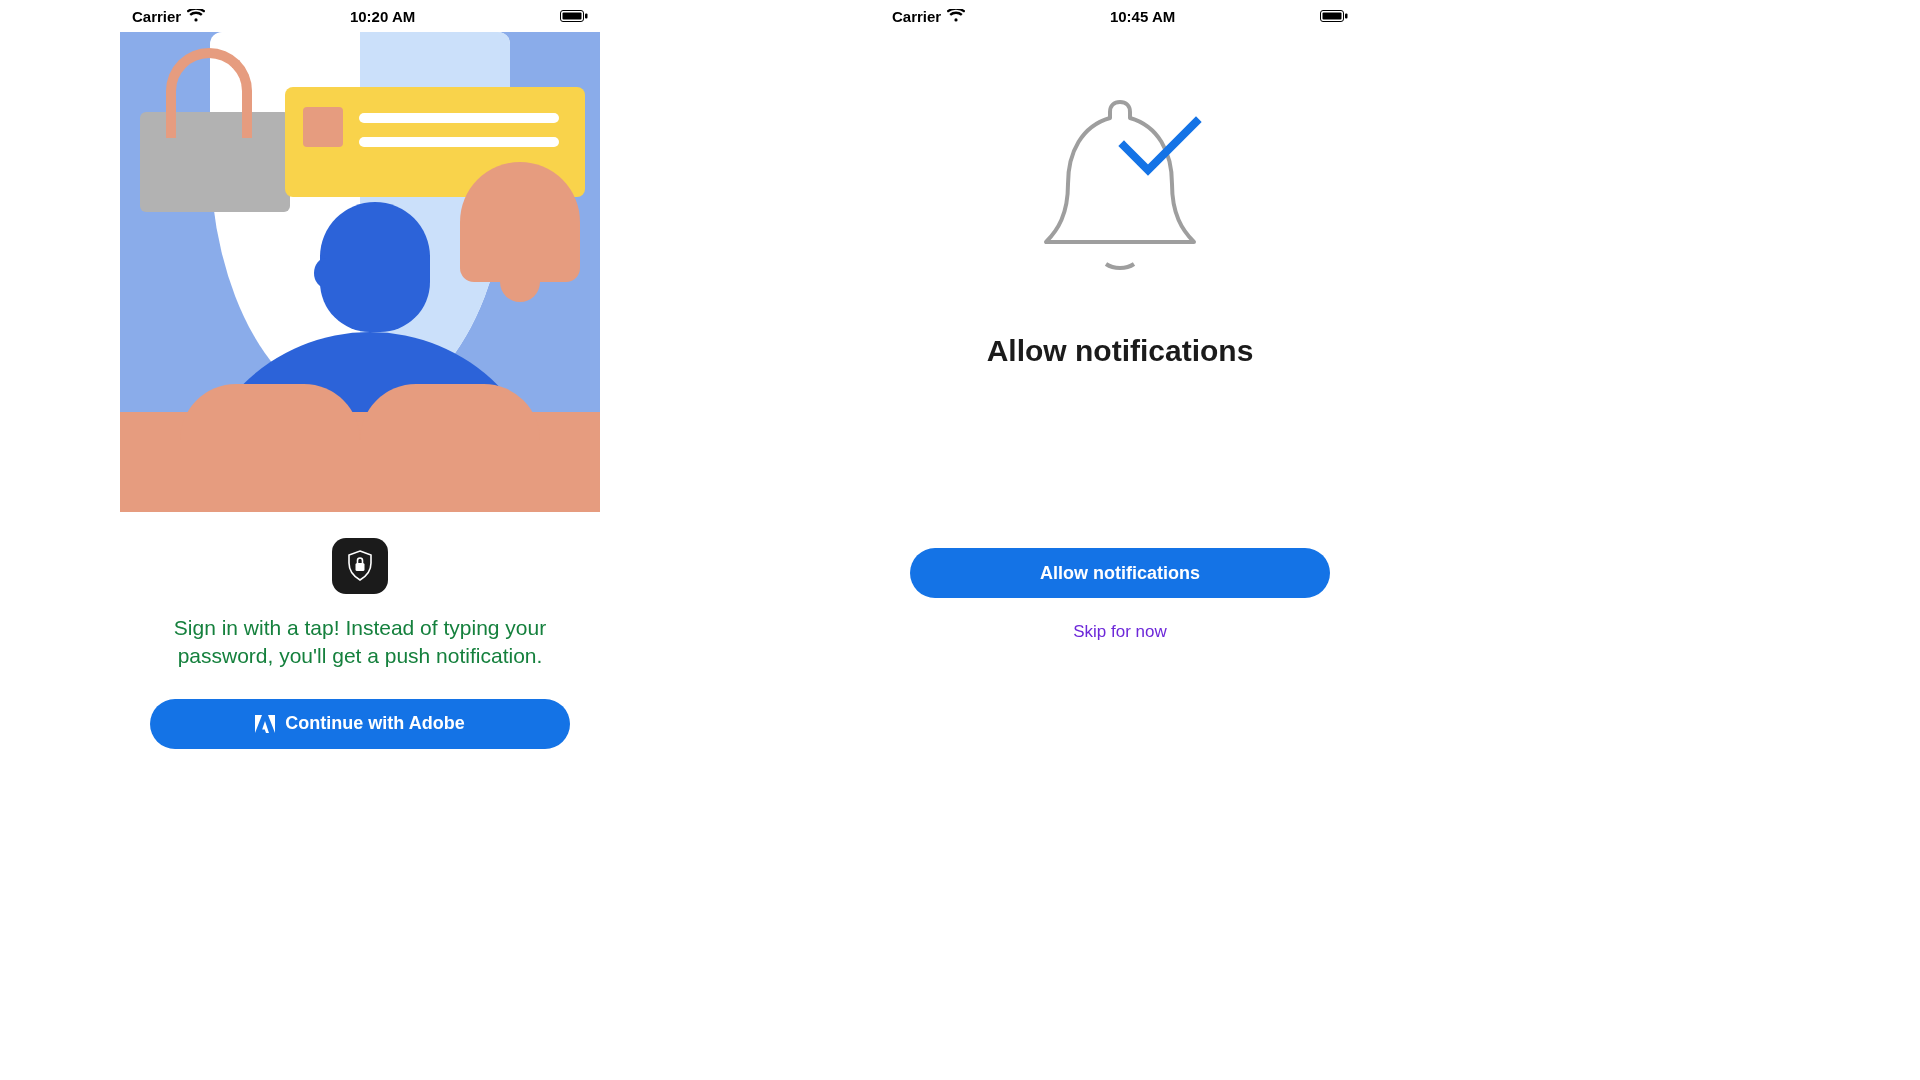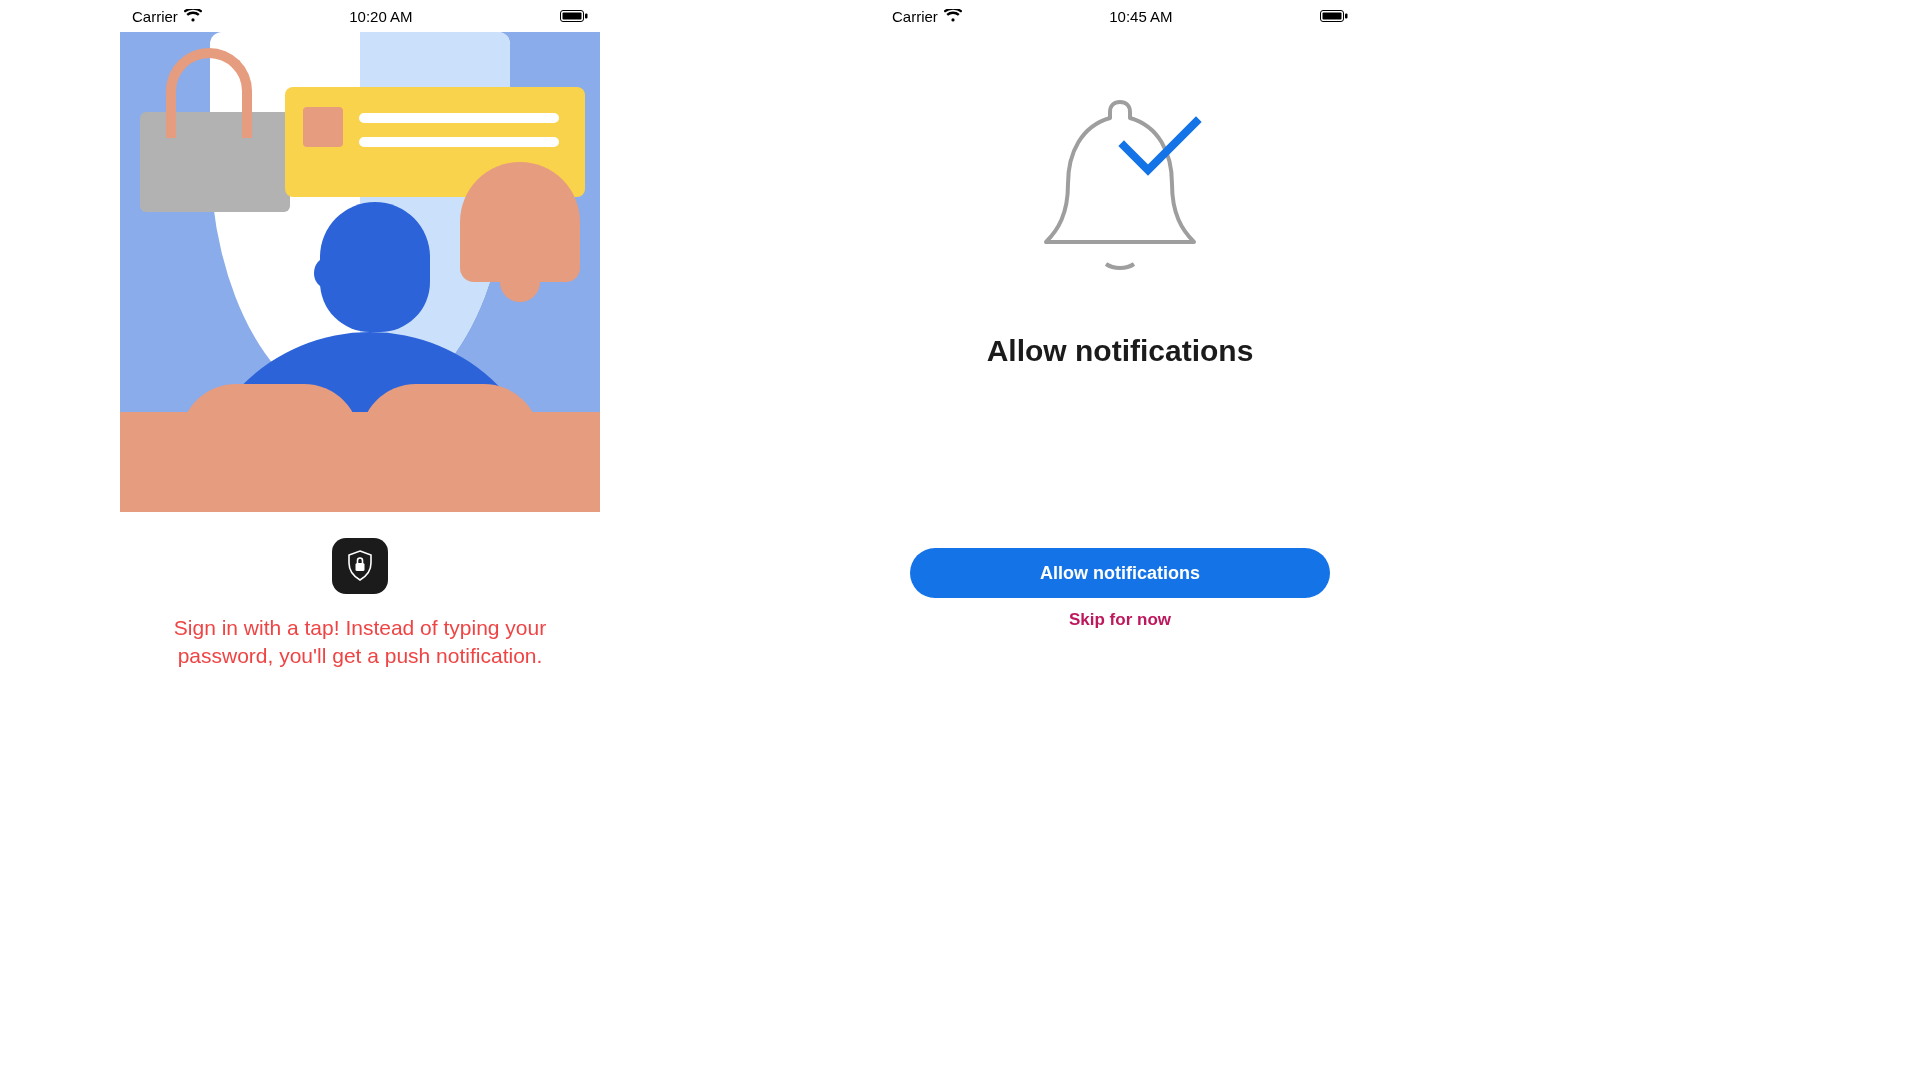--- a/index.html
+++ b/index.html
@@ -3,21 +3,21 @@
 <meta charset="utf-8">
 <style>
   * { box-sizing: border-box; margin: 0; padding: 0; }
   html, body { width: 1920px; height: 1080px; background: #ffffff; font-family: -apple-system, "Helvetica Neue", Arial, sans-serif; color: #2c2c2c; }
   .stage { width: 1920px; height: 1080px; position: relative; }
 
   .phone { position: absolute; top: 0; width: 480px; height: 900px; background: #ffffff; }
   .phone-left  { left: 120px; }
   .phone-right { left: 880px; }
 
-  .status-bar { height: 28px; display: flex; align-items: center; justify-content: space-between; padding: 16px 12px; font-size: 15px; font-weight: 400; color: #000; }
+  .status-bar { height: 28px; display: flex; align-items: center; justify-content: space-between; padding: 16px 12px; font-size: 15px; font-weight: 700; color: #000; }
   .sb-left { display: flex; align-items: center; gap: 6px; }
   .sb-carrier {}
   .sb-time {}
   .sb-batt svg { display:block; }
   .wifi svg { display:block; }
 
   
   .illus { width: 480px; height: 480px; background: #8aacea; position: relative; overflow: hidden; }
   .shield { position: absolute; left: 90px; top: 0; width: 300px; height: 380px; background: #ffffff; border-radius: 12px 12px 150px 150px / 12px 12px 260px 260px; }
   .shield::after{ content:""; position:absolute; left:150px; top:0; width:150px; height:380px; background:#cbe0fa; border-radius: 0 12px 150px 0 / 0 12px 260px 0;}
@@ -36,32 +36,32 @@
   .banner .sq{position:absolute;left:18px;top:20px;width:40px;height:40px;background:#e69c7f;border-radius:4px;}
   .banner .ln1{position:absolute;left:74px;top:26px;width:200px;height:10px;background:#fff;border-radius:5px;}
   .banner .ln2{position:absolute;left:74px;top:50px;width:200px;height:10px;background:#fff;border-radius:5px;}
 
   .bell{position:absolute;left:340px;top:130px;width:120px;height:120px;background:#e69c7f;border-radius:60px 60px 14px 14px;}
   .bell::after{content:"";position:absolute;left:40px;bottom:-20px;width:40px;height:24px;background:#e69c7f;border-radius:0 0 24px 24px;}
 
   .app-badge{width:56px;height:56px;background:#1b1b1b;border-radius:14px;display:flex;align-items:center;justify-content:center;margin:26px auto 0;}
   .app-badge svg{display:block;}
 
-  .blurb{margin:20px 40px 0;text-align:center;font-size:21px;line-height:1.35;color:#ef4444;}
+  .blurb{margin:20px 40px 0;text-align:center;font-size:21px;line-height:1.35;color:#15803d;}
 
   .btn-primary{margin:28px 30px 0;height:50px;border-radius:25px;background:#1473e6;color:#fff;display:flex;align-items:center;justify-content:center;gap:10px;font-size:18px;font-weight:700;cursor:pointer;}
   .btn-primary svg{display:block;}
 
   
   .bell-outline{display:flex;justify-content:center;margin-top:50px;}
   .title2{text-align:center;font-weight:700;font-size:30px;margin-top:32px;color:#1b1b1b;}
   .sub2{margin:18px 60px 0;text-align:center;font-size:19px;line-height:1.4;color:#2c2c2c;}
   .privacy{color:#1473e6;cursor:pointer;}
   .btn-primary.mid{margin-top:180px;}
-  .skip{text-align:center;margin-top:12px;color:#be185d;font-weight:700;font-size:17px;cursor:pointer;}
+  .skip{text-align:center;margin-top:24px;color:#6d28d9;font-weight:400;font-size:17px;cursor:pointer;}
 </style>
 </head>
 <body>
 
 <div class="stage">
 
   <div class="phone phone-left">
     <div class="status-bar">
       <div class="sb-left">
         <span class="sb-carrier">Carrier</span>
@@ -98,20 +98,28 @@
     <div class="app-badge">
       <svg width="30" height="34" viewBox="0 0 30 34">
           <path d="M15 2l11 4v8c0 8-4.8 13.4-11 17C8.8 27.4 4 22 4 14V6l11-4z" fill="none" stroke="#fff" stroke-width="1.6"></path>
           <rect x="10.5" y="14" width="9" height="8" rx="1.5" fill="#fff"></rect>
           <path d="M12.5 14v-2.5a2.5 2.5 0 0 1 5 0V14" fill="none" stroke="#fff" stroke-width="1.6"></path>
         </svg>
     </div>
 
     <p class="blurb">Sign in with a tap! Instead of typing your password, you'll get a push notification.</p>
 
+    <div class="btn-primary">
+      <span>
+        <svg width="20" height="18" viewBox="0 0 20 18">
+            <path d="M0 0h7L0 18V0zm13 0h7v18L13 0zM10 6l4 12h-3l-1.2-3.4H7.2L10 6z" fill="#fff"></path>
+          </svg>
+      </span>
+      <span>Continue with Adobe</span>
+    </div>
   </div>
 
   <div class="phone phone-right">
     <div class="status-bar">
       <div class="sb-left">
         <span class="sb-carrier">Carrier</span>
         <span class="wifi">
           <svg width="18" height="14" viewBox="0 0 18 14">
               <path d="M9 12.5a1.6 1.6 0 1 0 0-3.2 1.6 1.6 0 0 0 0 3.2zM4 6.8a7.6 7.6 0 0 1 10 0l1.6-1.7a10 10 0 0 0-13.2 0L4 6.8zM1 3.6a12.4 12.4 0 0 1 16 0L18.5 2A14.5 14.5 0 0 0-.5 2L1 3.6z" fill="#000"></path>
             </svg>

